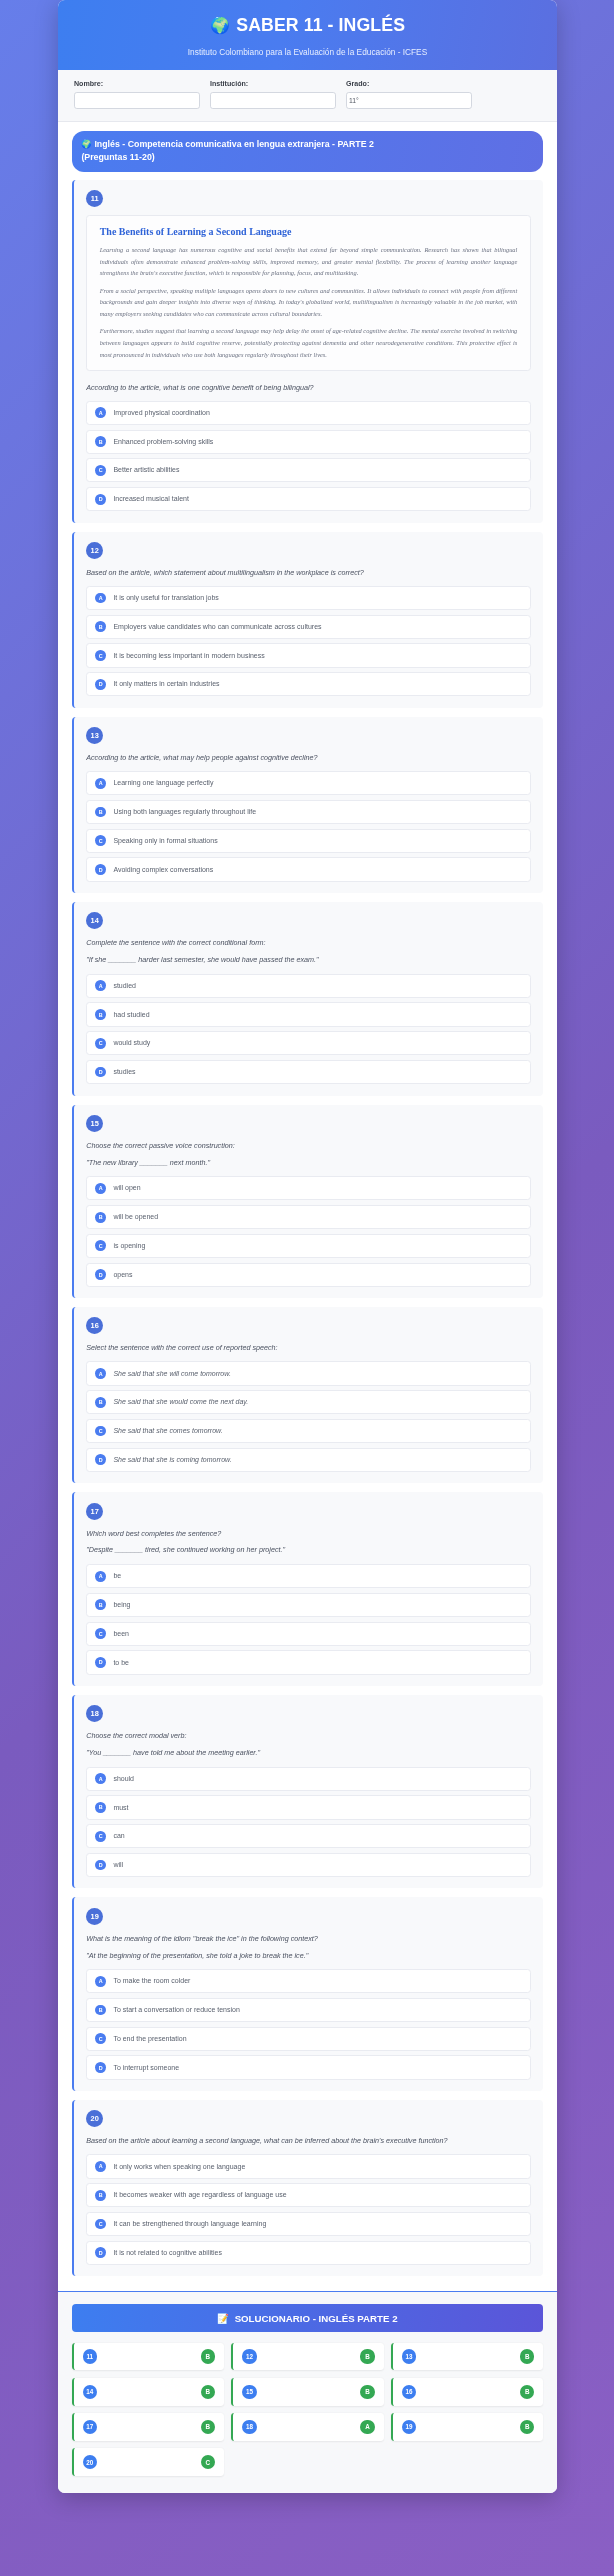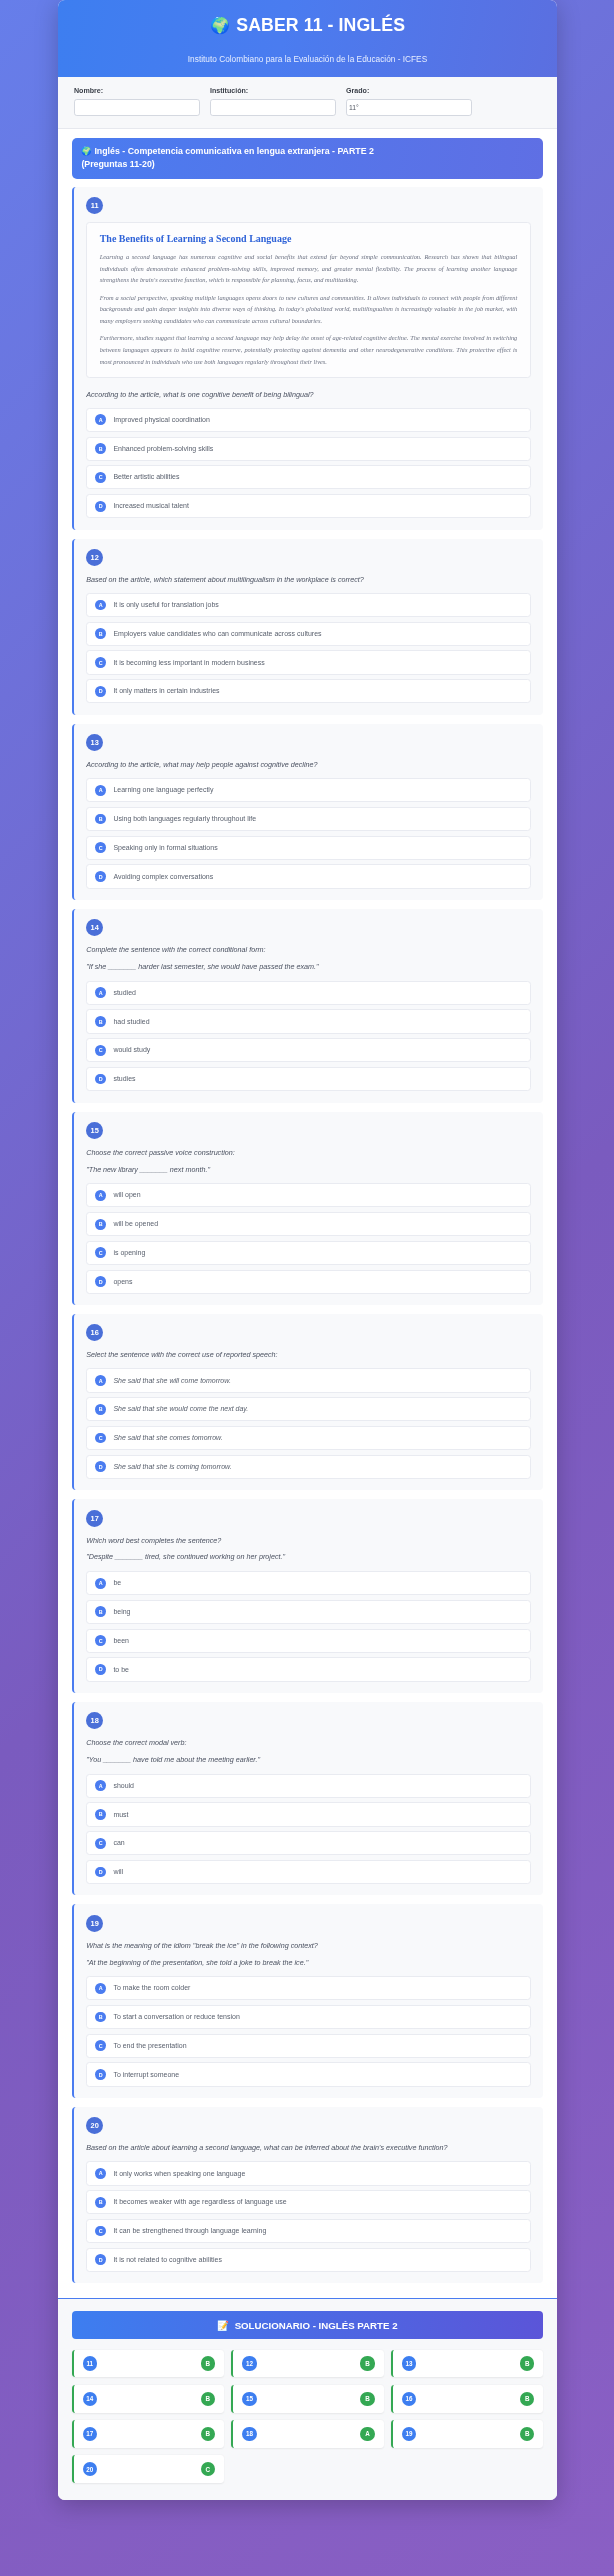--- a/index.html
+++ b/index.html
@@ -32,21 +32,21 @@
     font-weight: bold;
     letter-spacing: 0.1px;
     display: flex;
     align-items: center;
     justify-content: center;
     gap: 6.3px;
     white-space: nowrap;
   }
   .globe { font-size: 16px; line-height: 1; }
   .exam-sub {
-    margin-top: 18px;
+    margin-top: 11px;
     font-size: 8.3px;
     color: #e7eeff;
     font-weight: normal;
   }
 
   
   .fields {
     background: #f7f8fa;
     border-bottom: 0.6px solid #e6e8ee;
     display: flex;
@@ -72,21 +72,21 @@
     font-size: 6.8px;
     color: #555b66;
     font-family: "Liberation Sans", sans-serif;
   }
 
   
   .section-banner {
     margin: 9px 13.7px 0 13.7px;
     background: linear-gradient(100deg, #4a7cf0 0%, #5f6fe4 100%);
     color: #fff;
-    border-radius: 5px;
+    border-radius: 12px;
     padding: 7.4px 9.7px 8px 9.7px;
     font-size: 8.8px;
     font-weight: bold;
     line-height: 1.45;
   }
   .section-banner .globe-sm { font-size: 8.5px; }
 
   
   .questions { padding: 8px 13.7px 5.7px 13.7px; }
   .qcard {

